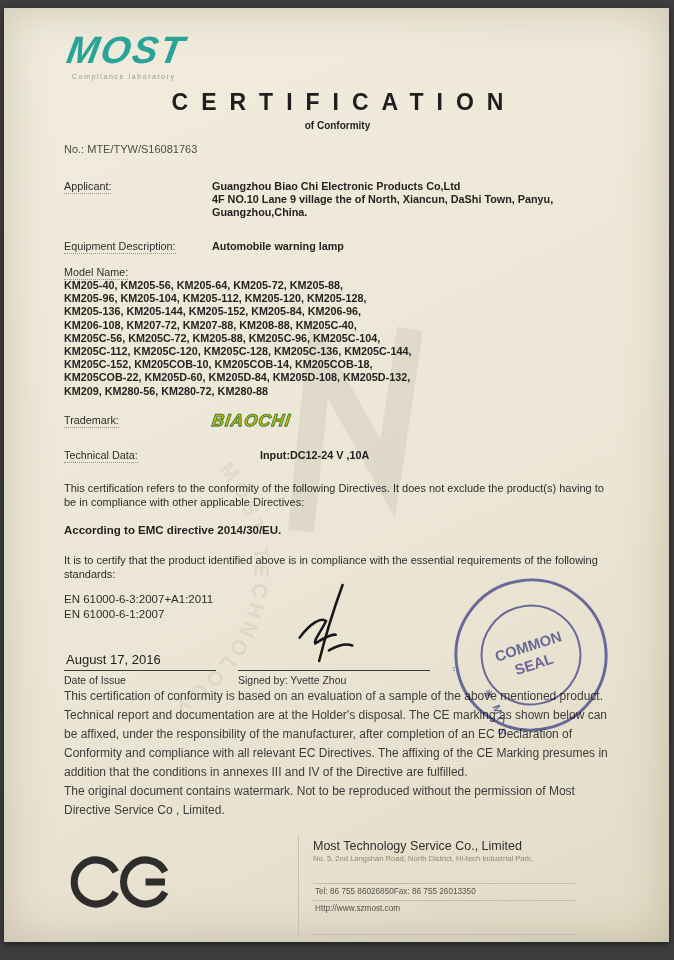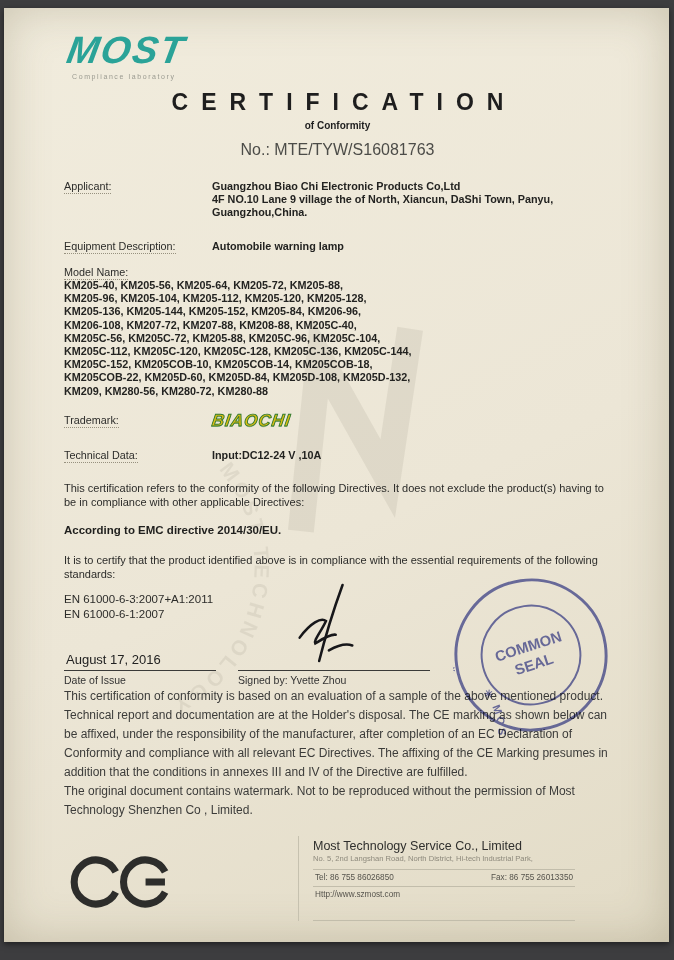--- a/index.html
+++ b/index.html
@@ -20,33 +20,33 @@
   .logo-word{
     font-size:38px;line-height:40px;font-weight:bold;font-style:italic;
     color:#2aa398;letter-spacing:2px;transform:skewX(-10deg);
     transform-origin:left bottom;width:fit-content;
   }
   .logo-sub{font-size:7px;line-height:9px;color:#9a9a90;letter-spacing:1.6px;margin:2px 0 0 8px;}
 
   .title-block{text-align:center;margin-top:8px;}
   .title-main{font-size:23px;line-height:26px;font-weight:bold;color:#1e1e1e;letter-spacing:13px;padding-left:13px;}
   .title-sub{font-size:10px;line-height:18px;font-weight:bold;color:#1e1e1e;margin-top:2px;}
-  .cert-no{margin-top:8px;text-align:center;font-size:16px;line-height:13px;color:#4c4c48;}
+  .cert-no{margin-top:8px;text-align:left;font-size:11px;line-height:13px;color:#4c4c48;}
 
   
   .row{display:flex;font-size:10.8px;line-height:13.2px;color:#2c2c2a;}
   .row .label{width:148px;flex:none;}
   .row .label span{border-bottom:1px dotted #97917f;padding-bottom:1px;}
   .row .value{flex:1;}
   .bold{font-weight:bold;color:#232321;}
   .row-applicant{margin-top:24px;}
   .row-equipment{margin-top:20px;}
   .row-model{margin-top:13px;flex-direction:column;}
   .row-trademark{margin-top:16px;}
-  .row-technical{margin-top:20px;}
+  .row-technical{margin-top:20px;gap:48px;}
 
   .brand{
     display:inline-block;font-size:17px;font-weight:bold;font-style:italic;
     letter-spacing:1px;color:#dcbb12;transform:skewX(-8deg);
     -webkit-text-stroke:0.9px #2f7a2f;text-shadow:0 1px 0 rgba(47,122,47,.35);
   }
 
   .para{margin:20px 0 0;font-size:11px;line-height:13.8px;color:#2c2c2a;}
   .emc{margin-top:13px;font-size:11.5px;line-height:14px;font-weight:bold;color:#1f1f1d;}
   .para2{margin-top:17px;}
@@ -65,21 +65,21 @@
   .fine-print{font-size:12px;line-height:19px;color:#3c3c3a;}
   .fine-print p{margin:0;}
 
   
   .footer{margin-top:16px;display:flex;}
   .ce-block{width:230px;flex:none;padding:14px 0 0 4px;}
   .ce-block svg{width:104px;height:64px;}
   .company-block{flex:1;border-left:1px solid #c6c1af;padding:2px 0 0 14px;}
   .company-name{font-size:12.5px;line-height:16px;color:#2f2f2d;}
   .addr{font-size:7.6px;line-height:9.6px;color:#8d897c;}
-  .telfax{margin-top:5px;width:258px;display:flex;justify-content:space-between;
+  .telfax{margin-top:19px;width:258px;display:flex;justify-content:flex-start;
     border-top:1px solid #c2bdab;border-bottom:1px solid #c2bdab;
     font-size:8.2px;line-height:12px;color:#55534c;padding:2px 2px;}
   .web{width:258px;font-size:8.2px;line-height:12px;color:#55534c;padding:2px 2px 19px;
     border-bottom:1px solid #c2bdab;}
 
   
   .watermark{position:absolute;left:110px;top:175px;width:500px;height:500px;
     opacity:.09;transform:rotate(-14deg);pointer-events:none;}
   .seal{position:absolute;left:448px;top:568px;width:158px;height:158px;
     transform:rotate(-8deg);opacity:.86;mix-blend-mode:multiply;pointer-events:none;}
@@ -178,21 +178,21 @@
             <path d="M 44 71 C 53 66 62 64 68 66"></path>
           </g>
         </svg>
         <div class="sig-line"></div>
         <div class="sig-label">Signed by: Yvette Zhou</div>
       </div>
     </div>
 
     <div class="fine-print">
       <p>This certification of conformity is based on an evaluation of a sample of the above mentioned product. Technical report and documentation are at the Holder's disposal. The CE marking as shown below can be affixed, under the responsibility of the manufacturer, after completion of an EC Declaration of Conformity and compliance with all relevant EC Directives. The affixing of the CE Marking presumes in addition that the conditions in annexes III and IV of the Directive are fulfilled.</p>
-      <p>The original document contains watermark. Not to be reproduced without the permission of Most Technology Shenzhen Co , Limited.</p>
+      <p>The original document contains watermark. Not to be reproduced without the permission of Most Directive Service Co , Limited.</p>
     </div>
 
     <div class="footer">
       <div class="ce-block">
         <svg viewBox="0 0 118 64" aria-hidden="true">
           <g fill="none" stroke="#2d2d2b" stroke-width="8" stroke-linecap="butt">
             <path d="M 54.2 20.5 A 25 25 0 1 0 54.2 43.5"></path>
             <path d="M 110.2 20.5 A 25 25 0 1 0 110.2 43.5"></path>
             <path d="M 88 32 L 110 32"></path>
           </g>

